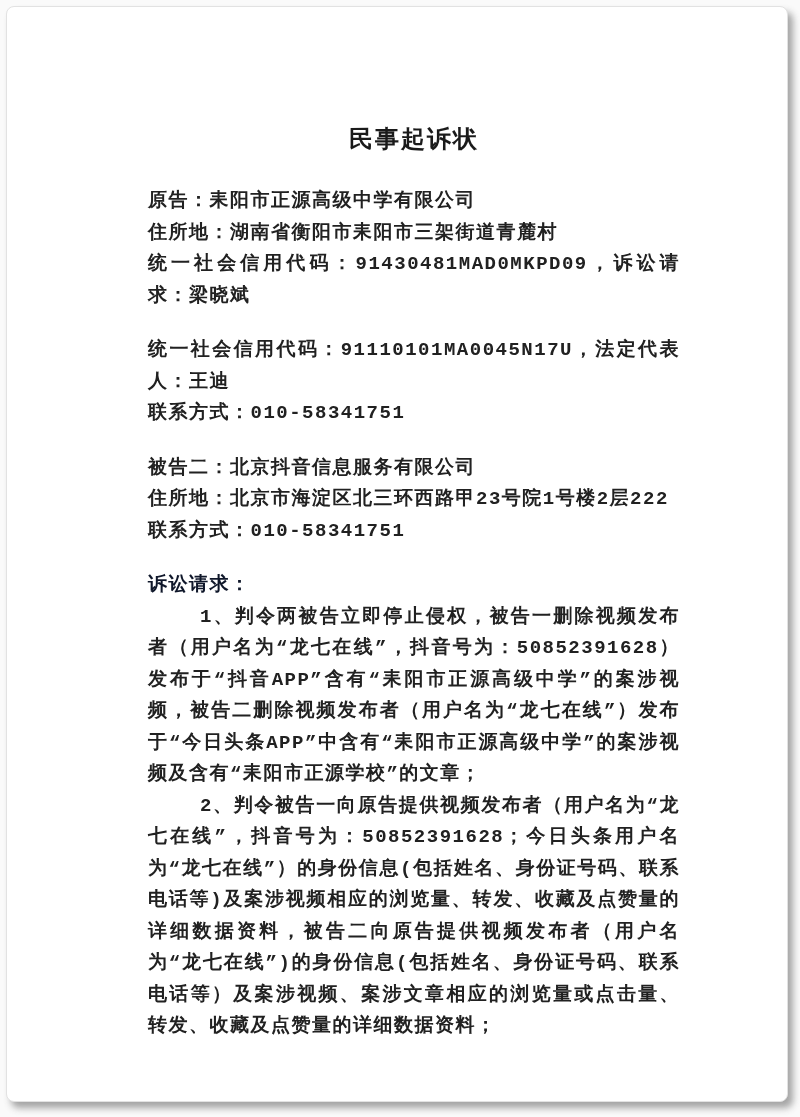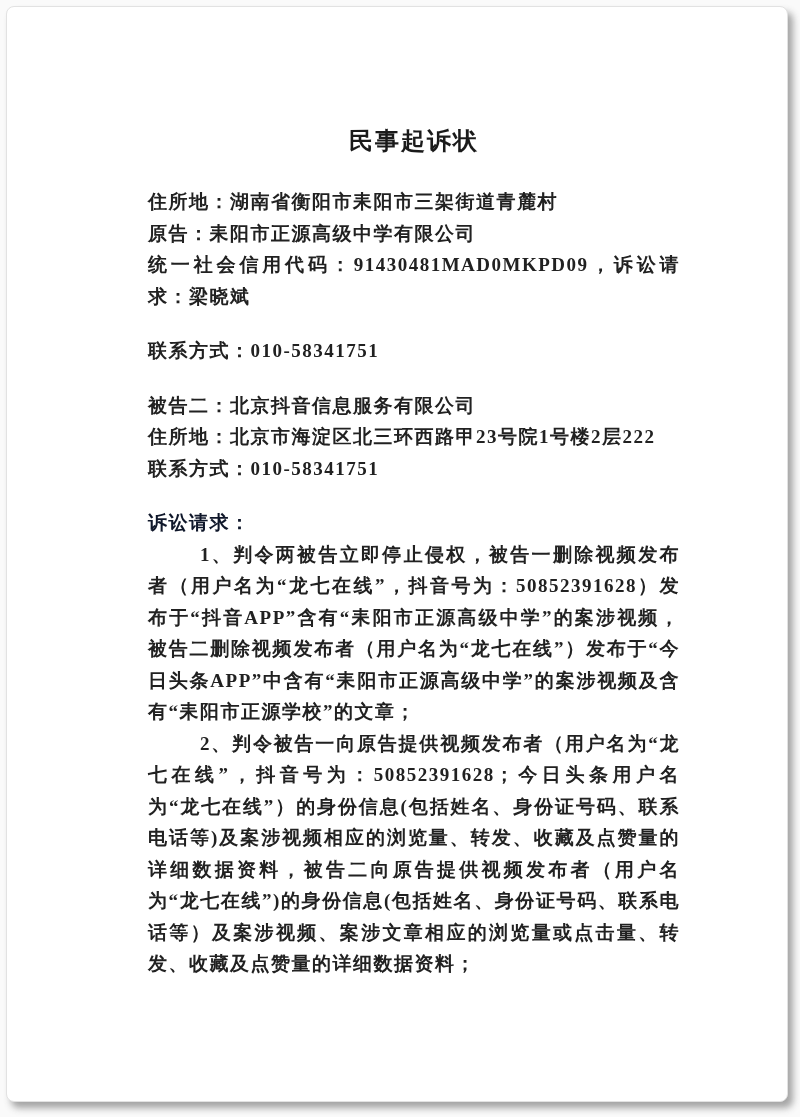--- a/index.html
+++ b/index.html
@@ -21,20 +21,21 @@
   .page {
     position: absolute;
     left: 6px;
     top: 6px;
     width: 782px;
     height: 1096px;
     background: #ffffff;
     border: 1px solid #e2e2e2;
     border-radius: 8px;
     box-shadow: 5px 6px 7px rgba(60, 60, 60, 0.45);
+    font-family: Liberation Mono, monospace;
   }
 
   .content {
     padding-top: 116px;
     margin-left: 141px;
     width: 532px;
     color: #212121;
     font-weight: 600;
     font-size: 19px;
     line-height: 31.5px;
@@ -72,26 +73,27 @@
 </head>
 <body>
 
 <div class="stage">
   <div class="page">
     <div class="content">
 
       <h1 class="title">民事起诉状</h1>
 
       <section class="party-block">
+        <p>原告：耒阳市正源高级中学有限公司</p>
         <p>住所地：湖南省衡阳市耒阳市三架街道青麓村</p>
-        <p>原告：耒阳市正源高级中学有限公司</p>
         <p>统一社会信用代码：91430481MAD0MKPD09，诉讼请求：梁晓斌</p>
       </section>
 
       <section class="party-block">
+        <p>统一社会信用代码：91110101MA0045N17U，法定代表人：王迪</p>
         <p>联系方式：010-58341751</p>
       </section>
 
       <section class="party-block">
         <p>被告二：北京抖音信息服务有限公司</p>
         <p>住所地：北京市海淀区北三环西路甲23号院1号楼2层222</p>
         <p>联系方式：010-58341751</p>
       </section>
 
       <section>

